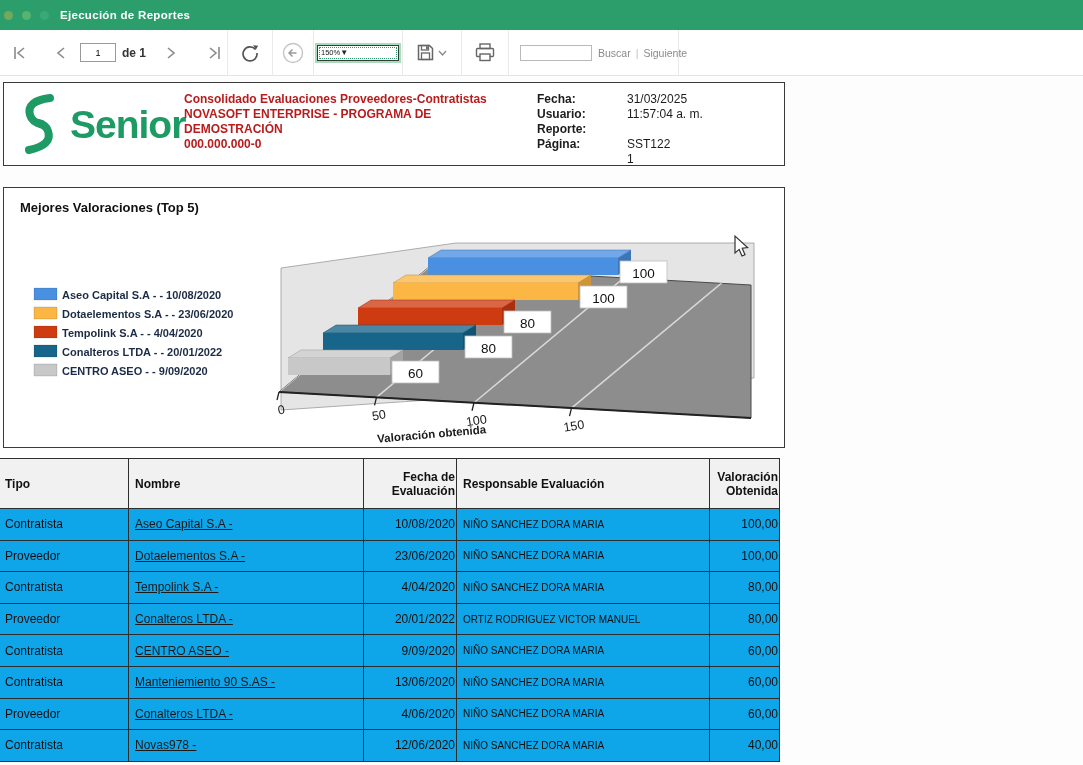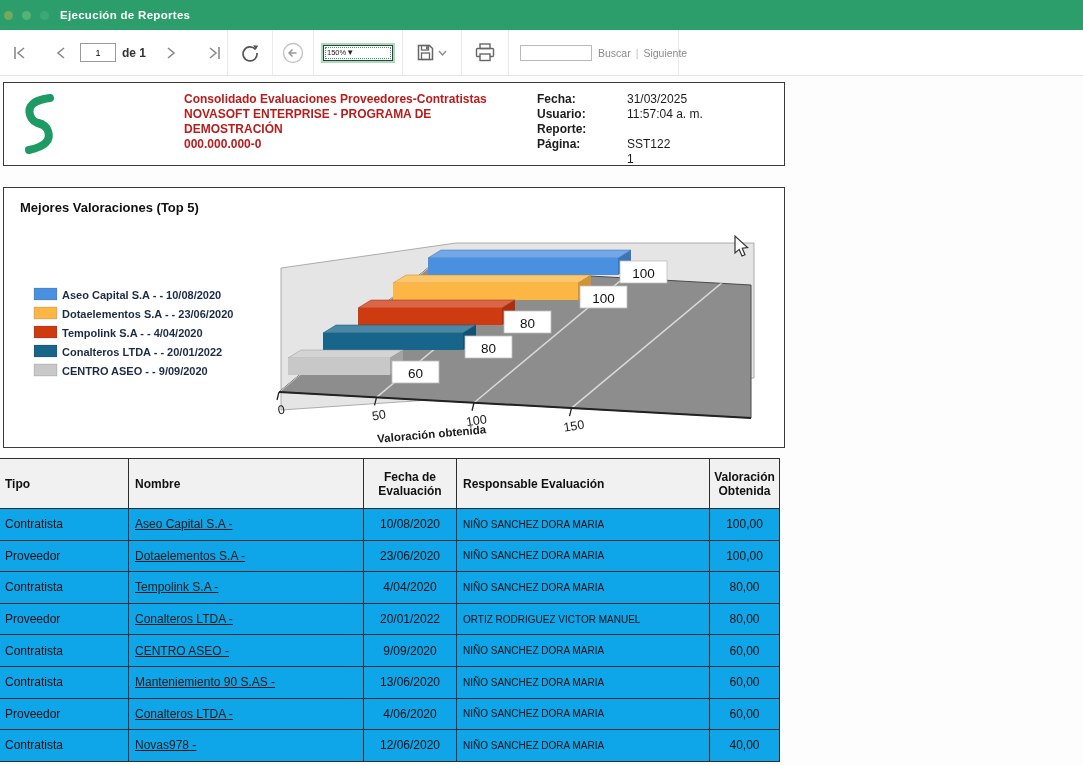--- a/index.html
+++ b/index.html
@@ -23,21 +23,21 @@
   .tzone{height:45px;display:flex;align-items:center;}
   .tzone.sep{border-right:1px solid #eaeaea;}
   .tbtn{background:none;border:none;padding:0;margin:0;cursor:pointer;display:flex;align-items:center;justify-content:center;}
   .nav-zone{width:228px;justify-content:flex-start;padding-left:10px;box-sizing:border-box;gap:0;}
   .page-input{width:30px;height:15px;border:1px solid #9a9a9a;font-size:9px;text-align:center;
               font-family:"Liberation Sans",sans-serif;margin:0 6px 0 14px;}
   .de-label{font-size:12px;color:#333;font-weight:bold;margin-right:10px;}
   .refresh-zone{width:44px;justify-content:center;}
   .back-zone{width:40px;justify-content:center;}
   .zoom-zone{width:88px;justify-content:center;}
-  .zoom-select{width:70px;height:16px;border:1px solid #3a3a3a;background:#fff;display:flex;align-items:center;
+  .zoom-select{width:82px;height:16px;border:1px solid #3a3a3a;background:#fff;display:flex;align-items:center;
                padding:0 3px;box-sizing:border-box;cursor:pointer;
                box-shadow:0 0 0 2px #a9dcba;outline:1px dotted #2b9e6c;outline-offset:-3px;}
   .zoom-select .zv{font-size:7.5px;color:#222;}
   .zoom-select .za{font-size:8px;color:#222;}
   .save-zone{width:58px;justify-content:center;gap:4px;}
   .print-zone{width:46px;justify-content:center;}
   .search-zone{width:170px;justify-content:flex-start;padding-left:11px;box-sizing:border-box;}
   .search-input{width:66px;height:14px;border:1px solid #b9b9b9;font-size:9px;padding:0 2px;
                 font-family:"Liberation Sans",sans-serif;}
   .search-labels{margin-left:6px;color:#8a8a8a;font-size:10.5px;white-space:nowrap;display:flex;gap:5px;align-items:center;}
@@ -62,21 +62,21 @@
   .chart-title{position:absolute;left:16px;top:12px;font-size:13px;font-weight:bold;color:#111;}
   .chart-box svg{position:absolute;left:0;top:0;}
 
   
   .tablewrap{position:absolute;left:-2px;top:382px;}
   table.rpt{border-collapse:collapse;table-layout:fixed;width:781px;font-size:12px;color:#111;}
   table.rpt th,table.rpt td{border:1.5px solid #2e2e2e;box-sizing:border-box;overflow:hidden;white-space:nowrap;margin-top:32px;}
   table.rpt th{background:#f1f1f1;font-weight:bold;height:50px;font-size:12px;}
   table.rpt td{height:31.6px;background:#0ea5e9;}
   .al{text-align:left;padding-left:6px;}
-  .ac{text-align:center;}
+  .ac{text-align:right;}
   td.resp{font-size:10px;}
   .name-link{text-decoration:underline;color:#1a1a1a;cursor:pointer;}
 </style>
 </head>
 <body>
 
 <div class="page">
 
   <div class="titlebar">
     <div class="tb-dots">
@@ -175,20 +175,21 @@
   </div>
 
   <div class="content">
 
     <div class="header-box">
       <div class="logo">
         <svg width="52" height="66" viewBox="0 0 52 66">
           <path d="M36 7 Q12 10 16 24 Q18 31 27 33" stroke="#1e9a64" stroke-width="8" fill="none" stroke-linecap="round"></path>
           <path d="M15 59 Q39 54 34 40 Q32 34 24 32" stroke="#1e9a64" stroke-width="8" fill="none" stroke-linecap="round"></path>
         </svg>
+        <div class="logo-text">Senior</div>
       </div>
       <div class="rpt-title">
         <div>Consolidado Evaluaciones Proveedores-Contratistas</div>
         <div>NOVASOFT ENTERPRISE - PROGRAMA DE</div>
         <div>DEMOSTRACIÓN</div>
         <div>000.000.000-0</div>
       </div>
       <div class="meta">
         <div class="meta-labels" id="meta-labels">
             <div>Fecha:</div>

